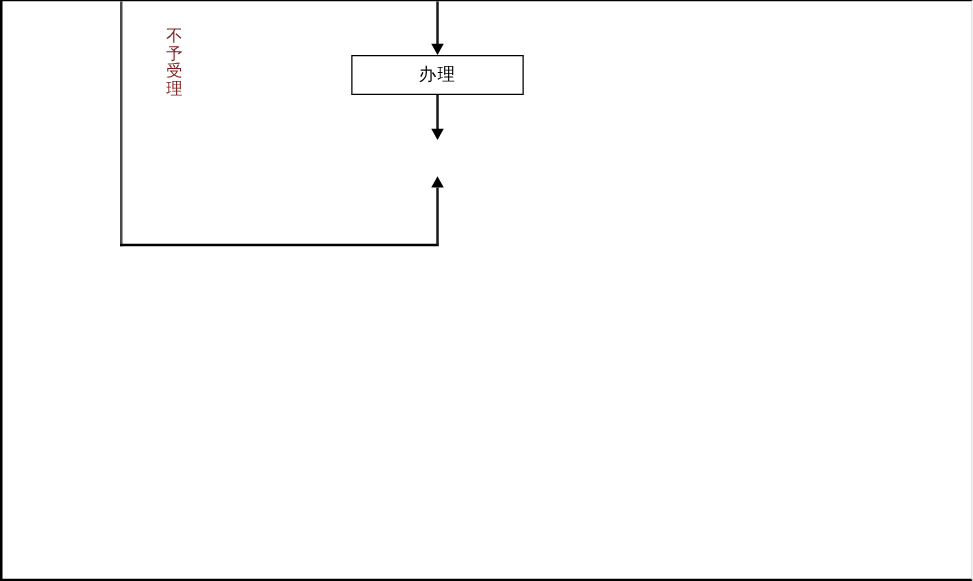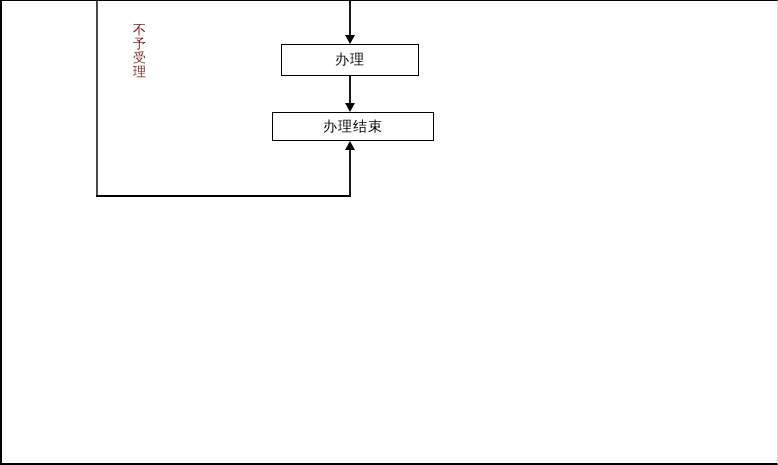--- a/index.html
+++ b/index.html
@@ -84,23 +84,20 @@
   <div class="vline seg-top-arrow"></div>
   <div class="arrow-down seg-top-arrowhead"></div>
 
   <div class="node node-process">
     <span>办理</span>
   </div>
 
   <div class="vline seg-mid-arrow"></div>
   <div class="arrow-down seg-mid-arrowhead"></div>
 
-  <div class="node node-end">
-    <span>办理结束</span>
-  </div>
 
   <div class="vline thin seg-loop-left"></div>
   <div class="hline seg-loop-bottom"></div>
   <div class="vline seg-return-up"></div>
   <div class="arrow-up seg-return-arrowhead"></div>
 
   <div class="branch-label">不予受理</div>
 
 </div>
 

